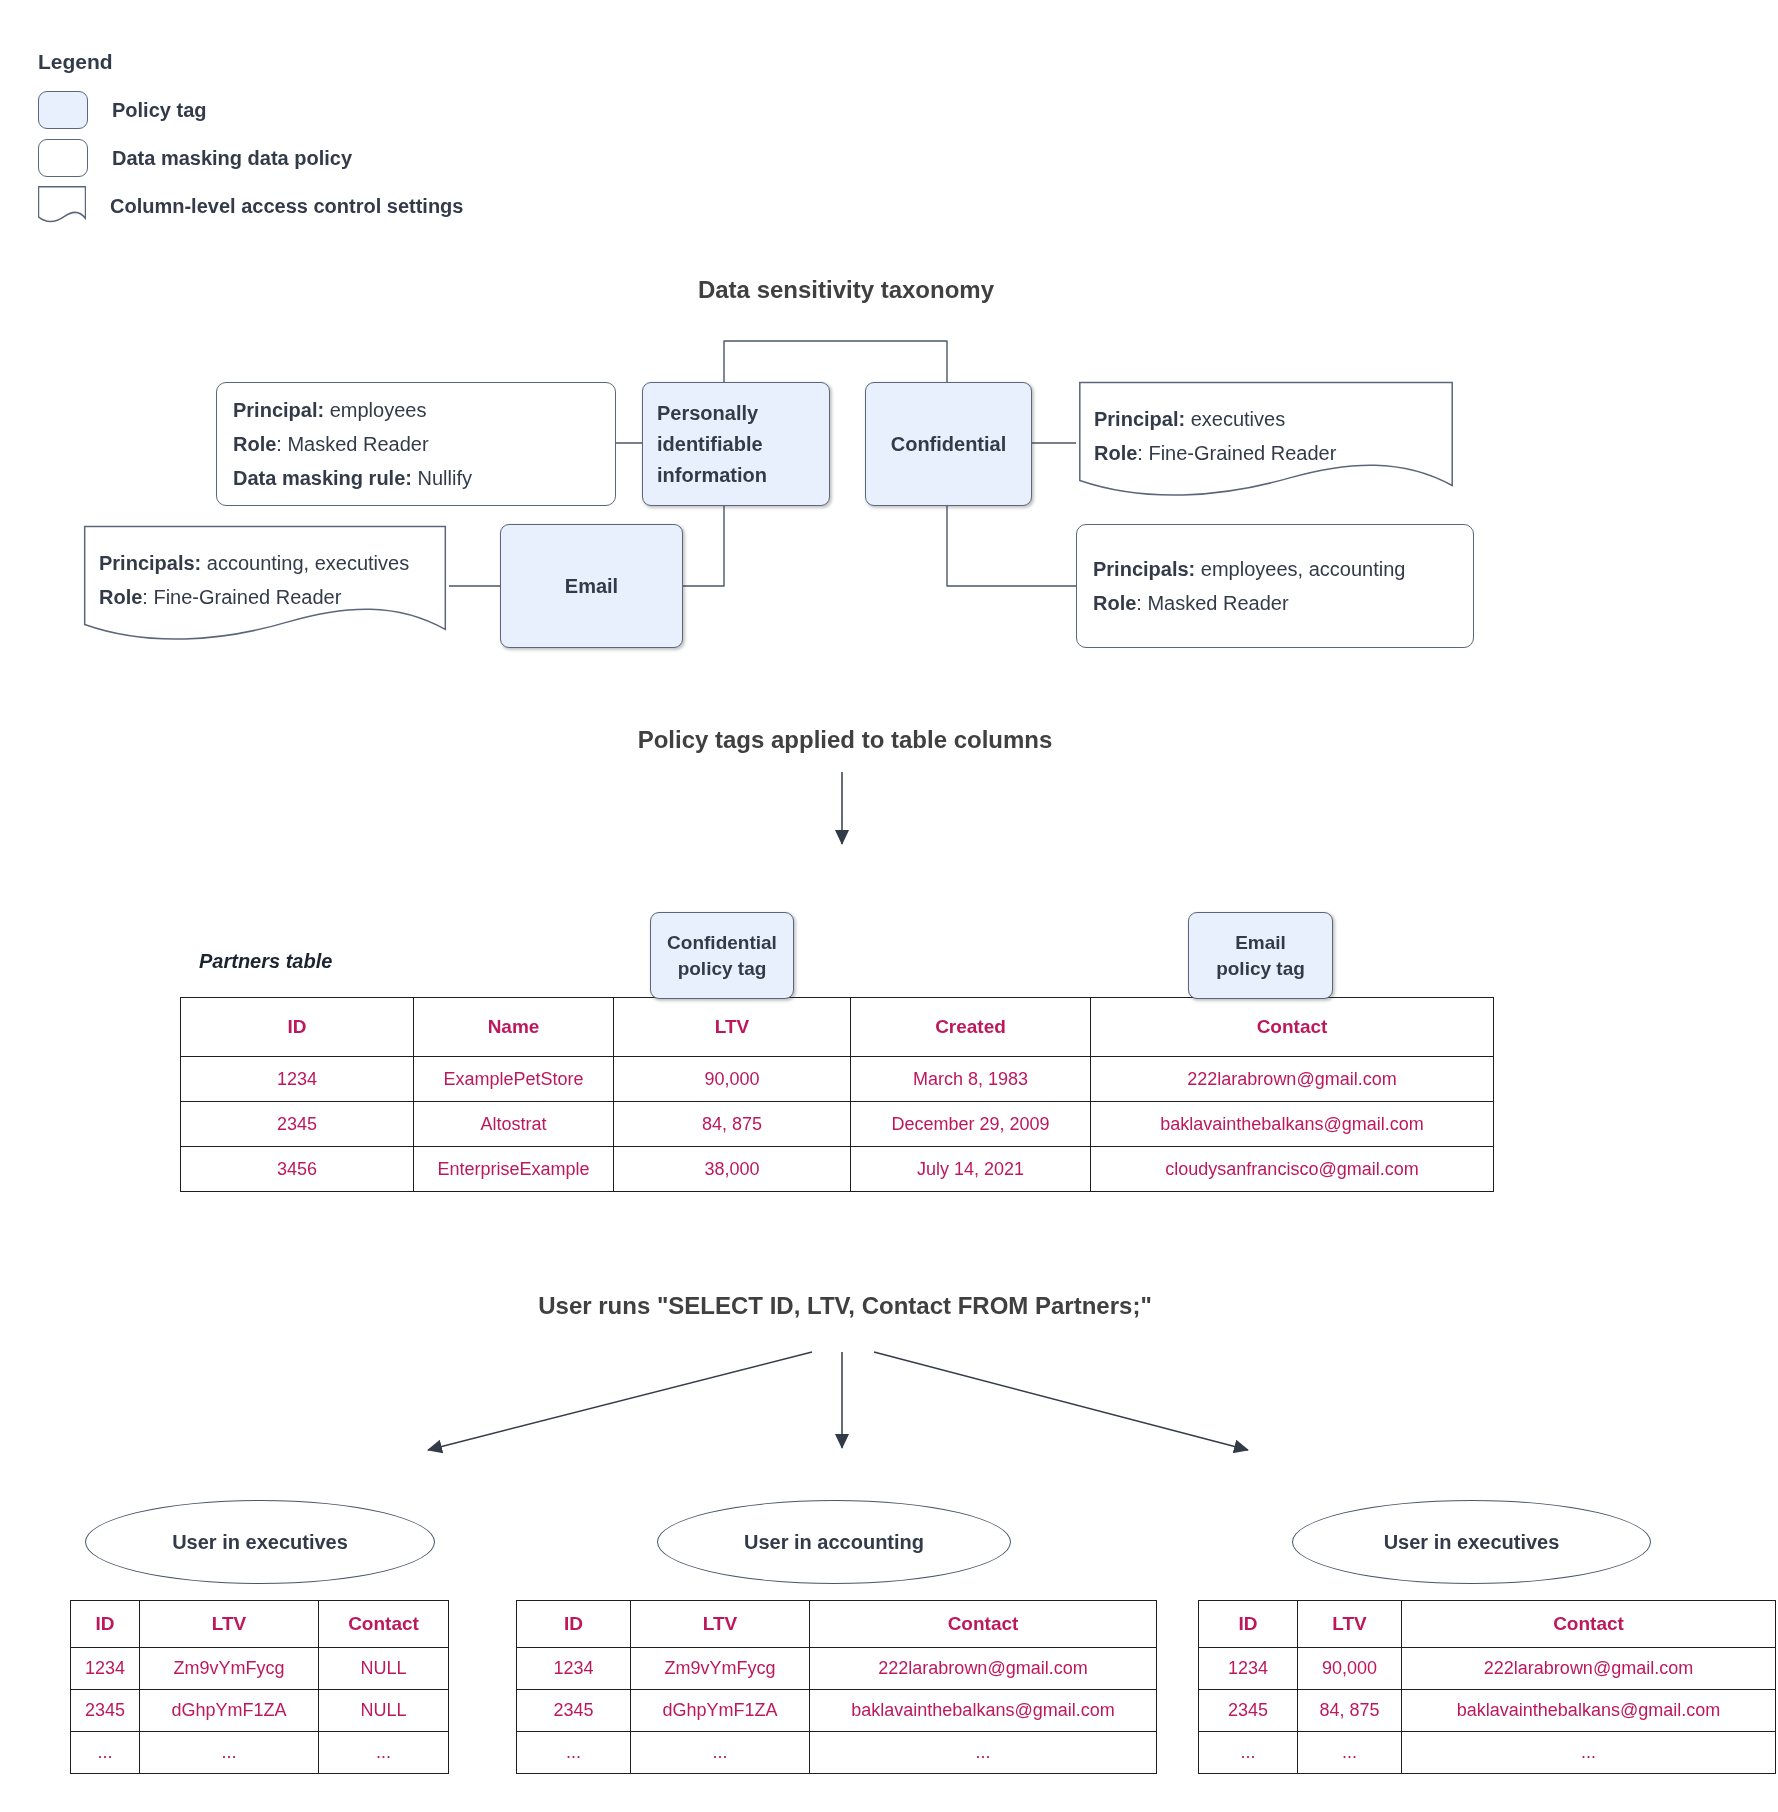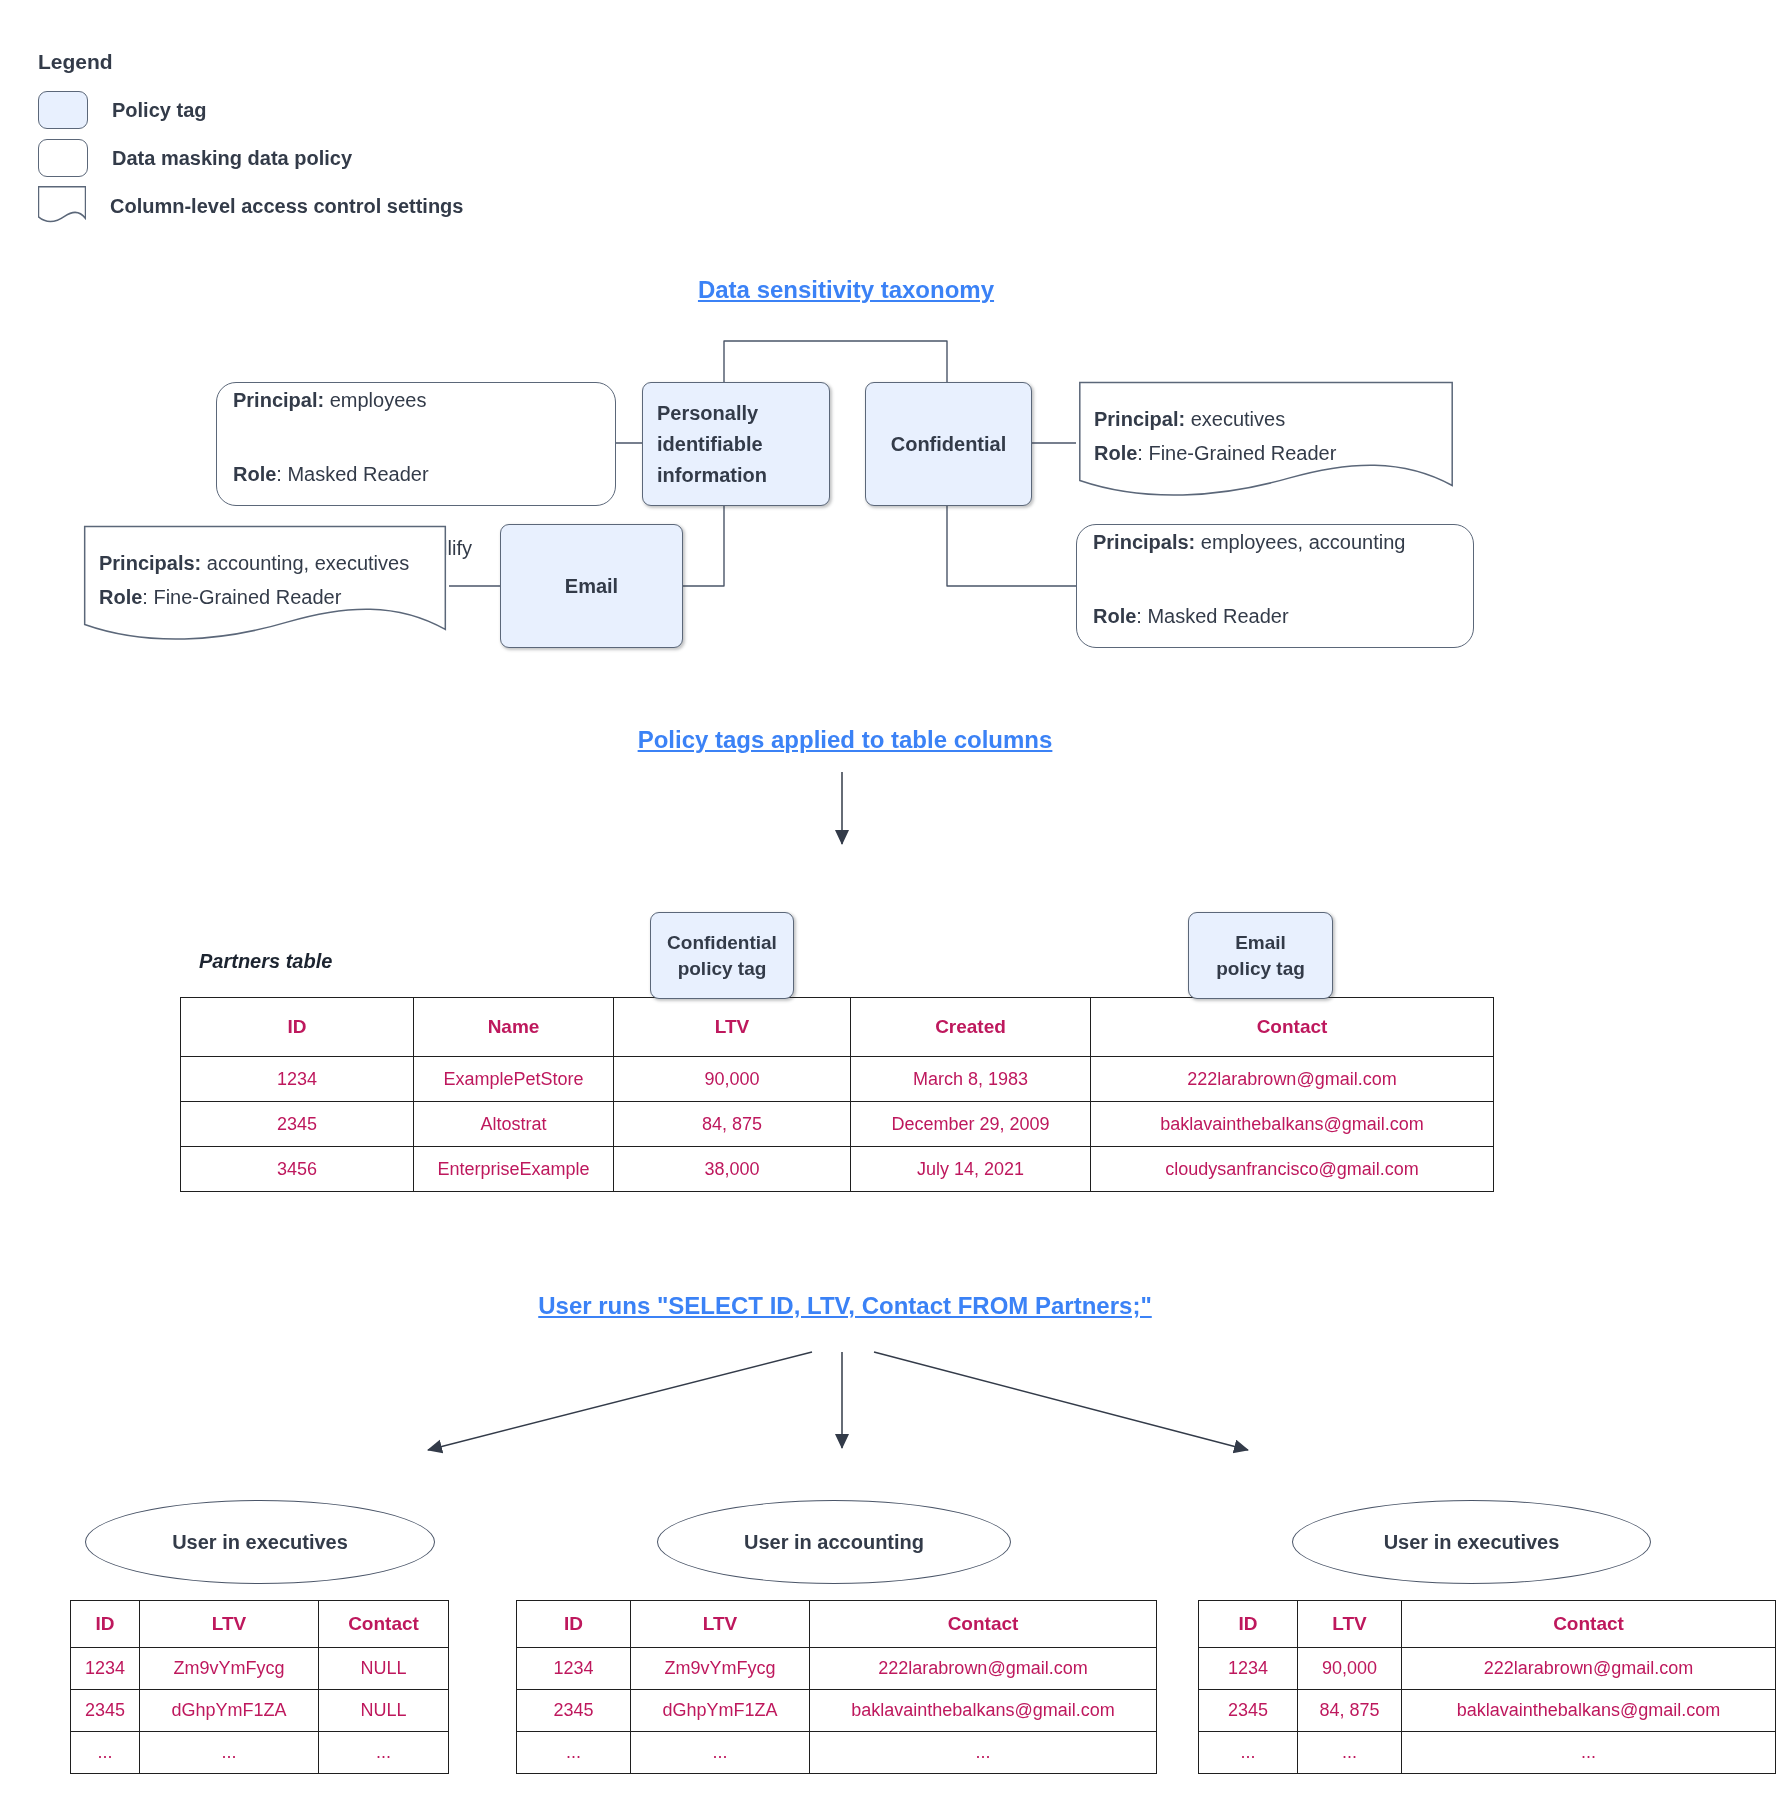--- a/index.html
+++ b/index.html
@@ -1,39 +1,39 @@
 <!DOCTYPE html>
 <html><head>
 <meta charset="utf-8">
 <style>
   html,body{margin:0;padding:0;background:#ffffff;}
   #canvas{position:relative;width:1778px;height:1812px;background:#ffffff;
           font-family:"Liberation Sans",sans-serif;color:#333b49;overflow:hidden;}
-  .section-title{position:absolute;font-size:24px;font-weight:bold;color:#3b82f6;text-align:center;text-decoration:underline;}
+  .section-title{position:absolute;font-size:24px;font-weight:bold;color:#404040;text-align:center;}
 
   
   .legend{position:absolute;left:38px;top:50px;}
   .legend-title{font-size:21px;font-weight:bold;margin-bottom:16px;}
   .legend-item{display:flex;align-items:center;gap:24px;margin-bottom:8px;height:40px;}
   .swatch{width:48px;height:36px;border:1.5px solid #5b6779;border-radius:9px;background:#ffffff;flex:0 0 auto;}
   .swatch.blue{background:#e8f0fe;}
   .swatch-wavy{width:48px;height:40px;flex:0 0 auto;}
   .legend-label{font-size:20px;font-weight:bold;}
 
   
   #wires{position:absolute;left:0;top:0;width:1778px;height:1812px;pointer-events:none;}
 
   
   .tagbox{position:absolute;background:#e8f0fe;border:1.5px solid #5b6779;border-radius:9px;
           box-shadow:1.5px 1.5px 3px rgba(60,64,67,.3);font-weight:bold;font-size:20px;line-height:31px;
           display:flex;align-items:center;}
   .tagbox.centered{justify-content:center;text-align:center;}
   .tagbox.leftpad{padding-left:14px;padding-right:8px;text-align:left;}
-  .policybox{position:absolute;background:#ffffff;border:1.5px solid #5b6779;border-radius:20px;
-             font-size:20px;line-height:34px;display:flex;flex-direction:column;padding:0 0 0 16px;gap:40px;}
+  .policybox{position:absolute;background:#ffffff;border:1.5px solid #5b6779;border-radius:10px;
+             font-size:20px;line-height:34px;display:flex;flex-direction:column;justify-content:center;padding:0 0 0 16px;}
   .wavybox{position:absolute;font-size:20px;line-height:34px;}
   .wavybox svg.shape{position:absolute;left:0;top:0;width:100%;height:100%;}
   .wavybox .content{position:relative;padding:22px 0 0 18px;}
   .rl .b{font-weight:bold;}
 
   
   .chip{position:absolute;background:#e8f0fe;border:1.5px solid #5b6779;border-radius:9px;
         box-shadow:1.5px 1.5px 3px rgba(60,64,67,.3);font-size:19px;font-weight:bold;line-height:26px;
         display:flex;flex-direction:column;align-items:center;justify-content:center;text-align:center;z-index:3;}
 

